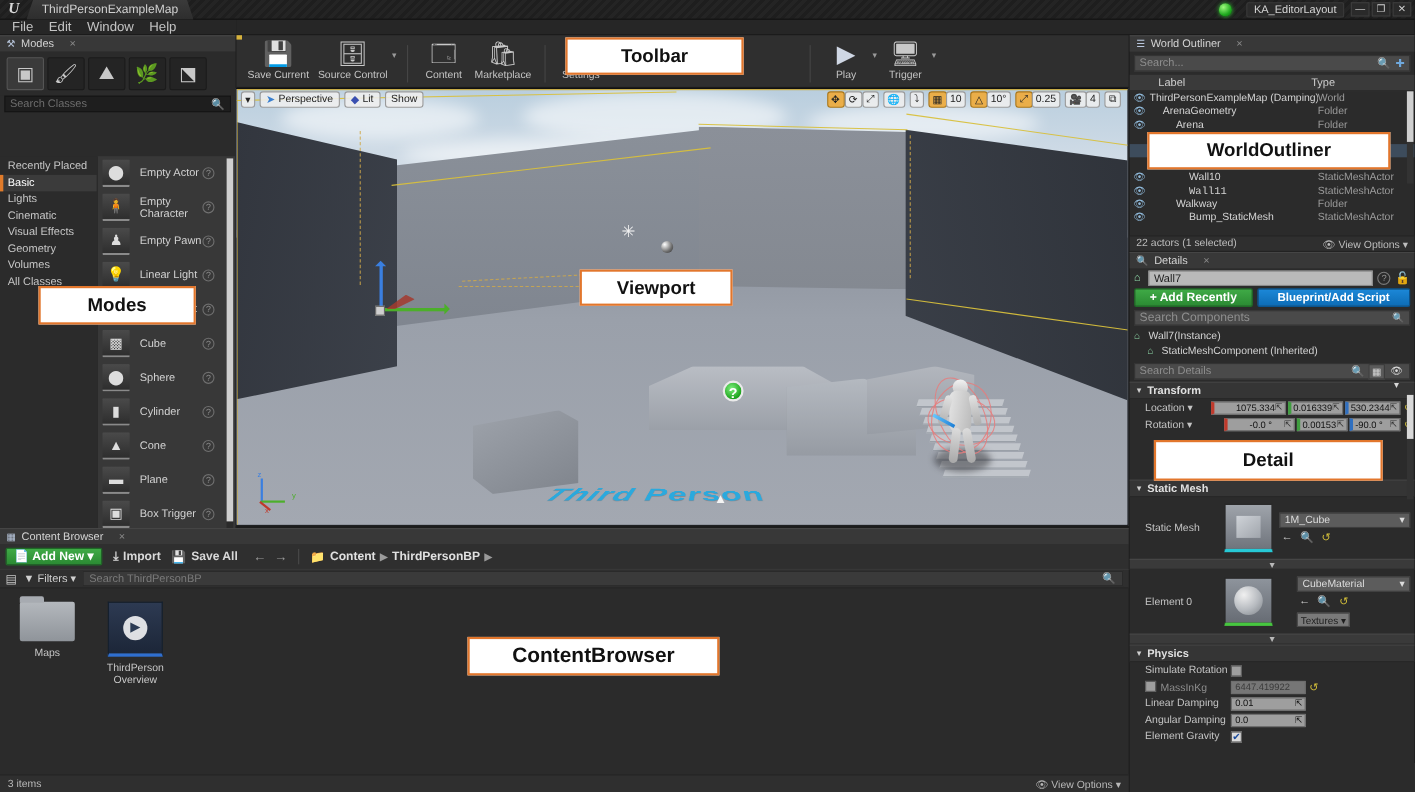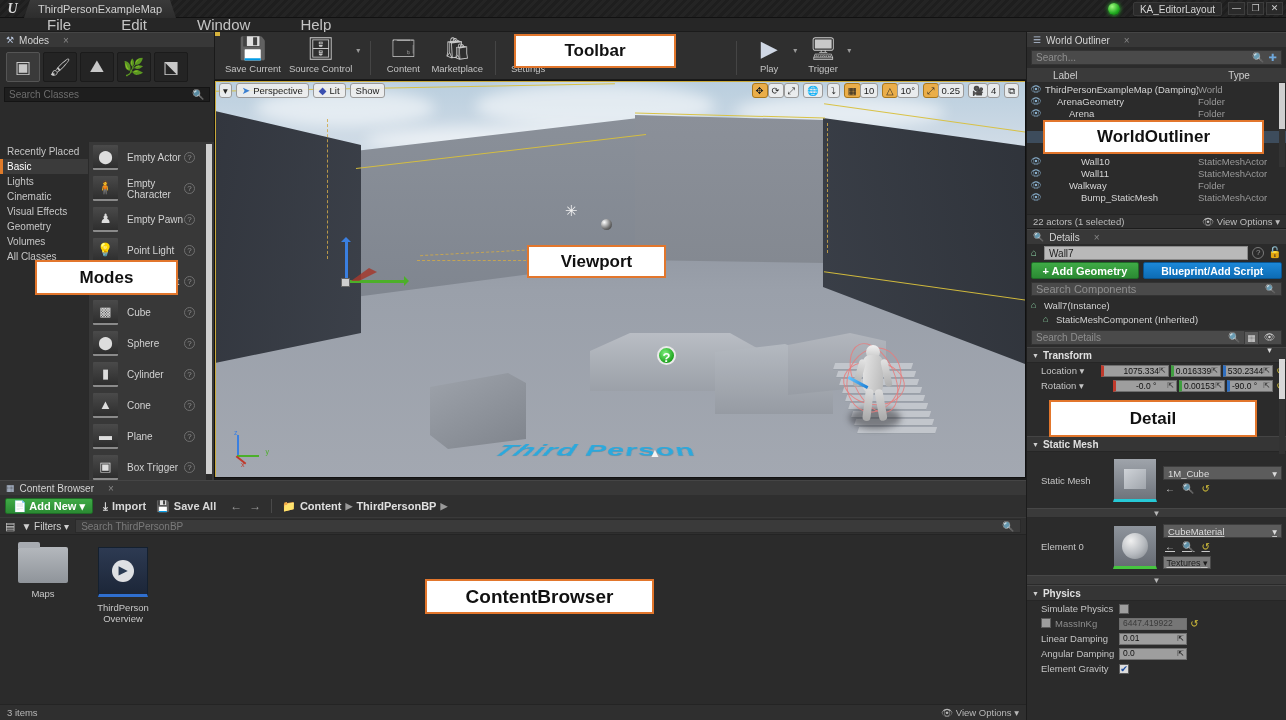--- a/index.html
+++ b/index.html
@@ -49,21 +49,21 @@
     width:17px; height:13px; background:#2a2a2a; border:1px solid #3d3d3d;
     color:#cfcfcf; font-size:9px; line-height:11px; text-align:center;
   }
 
   
   .menubar {
     position:absolute; left:0; top:18px; width:215px; height:14px;
     background:#262626; border-bottom:1px solid #1b1b1b;
     display:flex; align-items:center; padding-left:4px;
   }
-  .menubar .mi { font-size:15px; color:#c4c4c4; padding:0 7px; line-height:13px; cursor:default;margin-left:36px; }
+  .menubar .mi { font-size:12px; color:#c4c4c4; padding:0 7px; line-height:13px; cursor:default; }
   .menubar-bg {
     position:absolute; left:215px; top:18px; width:1071px; height:14px;
     background:#262626; border-bottom:1px solid #1b1b1b;
   }
 
   
   .panel-tab {
     height:15px; background:#383838; display:flex; align-items:center;
     padding:0 6px; border-top:1px solid #454545;
   }
@@ -259,21 +259,21 @@
     margin:3px 4px; height:15px; background:#4a4a4a; border:1px solid #333;
     display:flex; align-items:center; padding:0 4px;
   }
   .out-search input { flex:1; background:transparent; border:0; outline:none; color:#cfcfcf; font-size:10px; font-family:inherit; }
   .out-search input::placeholder { color:#8e8e8e; }
   .out-hdr {
     display:flex; height:15px; background:#3a3a3a; border-bottom:1px solid #2a2a2a;
     align-items:center; font-size:10px; color:#cfcfcf; margin-top:1px;
   }
   .out-hdr .c1 { width:165px; padding-left:26px; }
-  .out-hdr .c2 { flex:1;text-align:center; }
+  .out-hdr .c2 { flex:1; }
   .out-rows { position:relative; }
   .orow { display:flex; height:12px; align-items:center; font-size:9.5px; }
   .orow .eye { width:18px; text-align:center; color:#8fb8d8; font-size:9px; }
   .orow .olbl { flex:1; color:#d4d4d4; white-space:nowrap; overflow:hidden; }
   .orow .otype { width:88px; color:#9a9a9a; }
   .orow.sel { background:#3d4c5c; }
   .out-scroll { position:absolute; right:1px; top:0; width:6px; height:84px; background:#333; }
   .out-scroll i { display:block; width:6px; height:46px; background:#cfcfcf; }
   .out-foot {
     position:absolute; left:0; bottom:0; width:259px; height:14px; background:#2f2f2f;
@@ -482,21 +482,21 @@
           <div class="cname">Empty Character</div>
           <div class="qmark">?</div>
         </div>
         <div class="class-row">
           <div class="thumb">♟</div>
           <div class="cname">Empty Pawn</div>
           <div class="qmark">?</div>
         </div>
         <div class="class-row">
           <div class="thumb">💡</div>
-          <div class="cname">Point Light</div>
+          <div class="cname">Linear Light</div>
           <div class="qmark">?</div>
         </div>
         <div class="class-row">
           <div class="thumb">⛳</div>
           <div class="cname">Player Start</div>
           <div class="qmark">?</div>
         </div>
         <div class="class-row">
           <div class="thumb">▩</div>
           <div class="cname">Cube</div>
@@ -739,21 +739,21 @@
       <div class="orow" style="height:12px;"></div>
       <div class="orow sel" style="height:12px;"></div>
       <div class="orow" style="height:12px;"></div>
       <div class="orow">
         <span class="eye">👁</span>
         <span class="olbl" style="padding-left:36px;">Wall10</span>
         <span class="otype">StaticMeshActor</span>
       </div>
       <div class="orow">
         <span class="eye">👁</span>
-        <span class="olbl" style="padding-left:36px;">Wall11</span>
+        <span class="olbl" style="padding-left:36px;font-family:Liberation Mono, monospace;">Wall11</span>
         <span class="otype">StaticMeshActor</span>
       </div>
       <div class="orow">
         <span class="eye">👁</span>
         <span class="olbl" style="padding-left:24px;">Walkway</span>
         <span class="otype">Folder</span>
       </div>
       <div class="orow">
         <span class="eye">👁</span>
         <span class="olbl" style="padding-left:36px;">Bump_StaticMesh</span>
@@ -781,21 +781,21 @@
     </div>
 
     <div class="det-name-row">
       <span class="actor-ico">⌂</span>
       <div class="det-name">Wall7</div>
       <span class="circ">?</span>
       <span class="lock">🔓</span>
     </div>
 
     <div class="det-btns">
-      <div class="btn-add">+ Add Geometry</div>
+      <div class="btn-add">+ Add Recently</div>
       <div class="btn-bp">Blueprint/Add Script</div>
     </div>
 
     <div class="comp-search">
       <input placeholder="Search Components" style="">
       <span style="font-size:9px;">🔍</span>
     </div>
 
     <div class="comp-row">
       <span class="ci">⌂</span>
@@ -880,21 +880,21 @@
         </div>
       </div>
     </div>
     <div class="expander">▼</div>
 
     <div style="display:flex;align-items:center;padding:6px 4px 6px 0;">
       <div style="width:86px;padding-left:14px;font-size:9.5px;color:#c4c4c4;">Element 0</div>
       <div class="thumb-lg mat">
           <div class="mesh-sphere"></div>
         </div>
-      <div style="flex:1;margin-left:6px;text-decoration:underline;">
+      <div style="flex:1;margin-left:22px;">
         <div class="asset-combo">
           <span class="cv">CubeMaterial</span>
           <span>▾</span>
         </div>
         <div class="asset-tools">
           <span>←</span>
           <span>🔍</span>
           <span style="color:#d4c03a;">↺</span>
         </div>
         <div class="tex-btn">
@@ -902,21 +902,21 @@
         </div>
       </div>
     </div>
     <div class="expander">▼</div>
 
     <div class="sect-hdr">
       <span class="tri">▼</span>
       <span>Physics</span>
     </div>
     <div class="prow">
-      <div class="plbl" style="width:92px;">Simulate Physics</div>
+      <div class="plbl" style="width:92px;">Simulate Rotation</div>
       <div class="pval">
           <span class="cbx"></span>
         </div>
     </div>
     <div class="prow">
       <div class="plbl" style="width:92px;color:#8e8e8e;">
         <span class="cbx" style="vertical-align:-1px;margin-right:4px;"></span><span>MassInKg</span>
       </div>
       <div class="pval">
         <div class="numbox dim">6447.419922</div>

